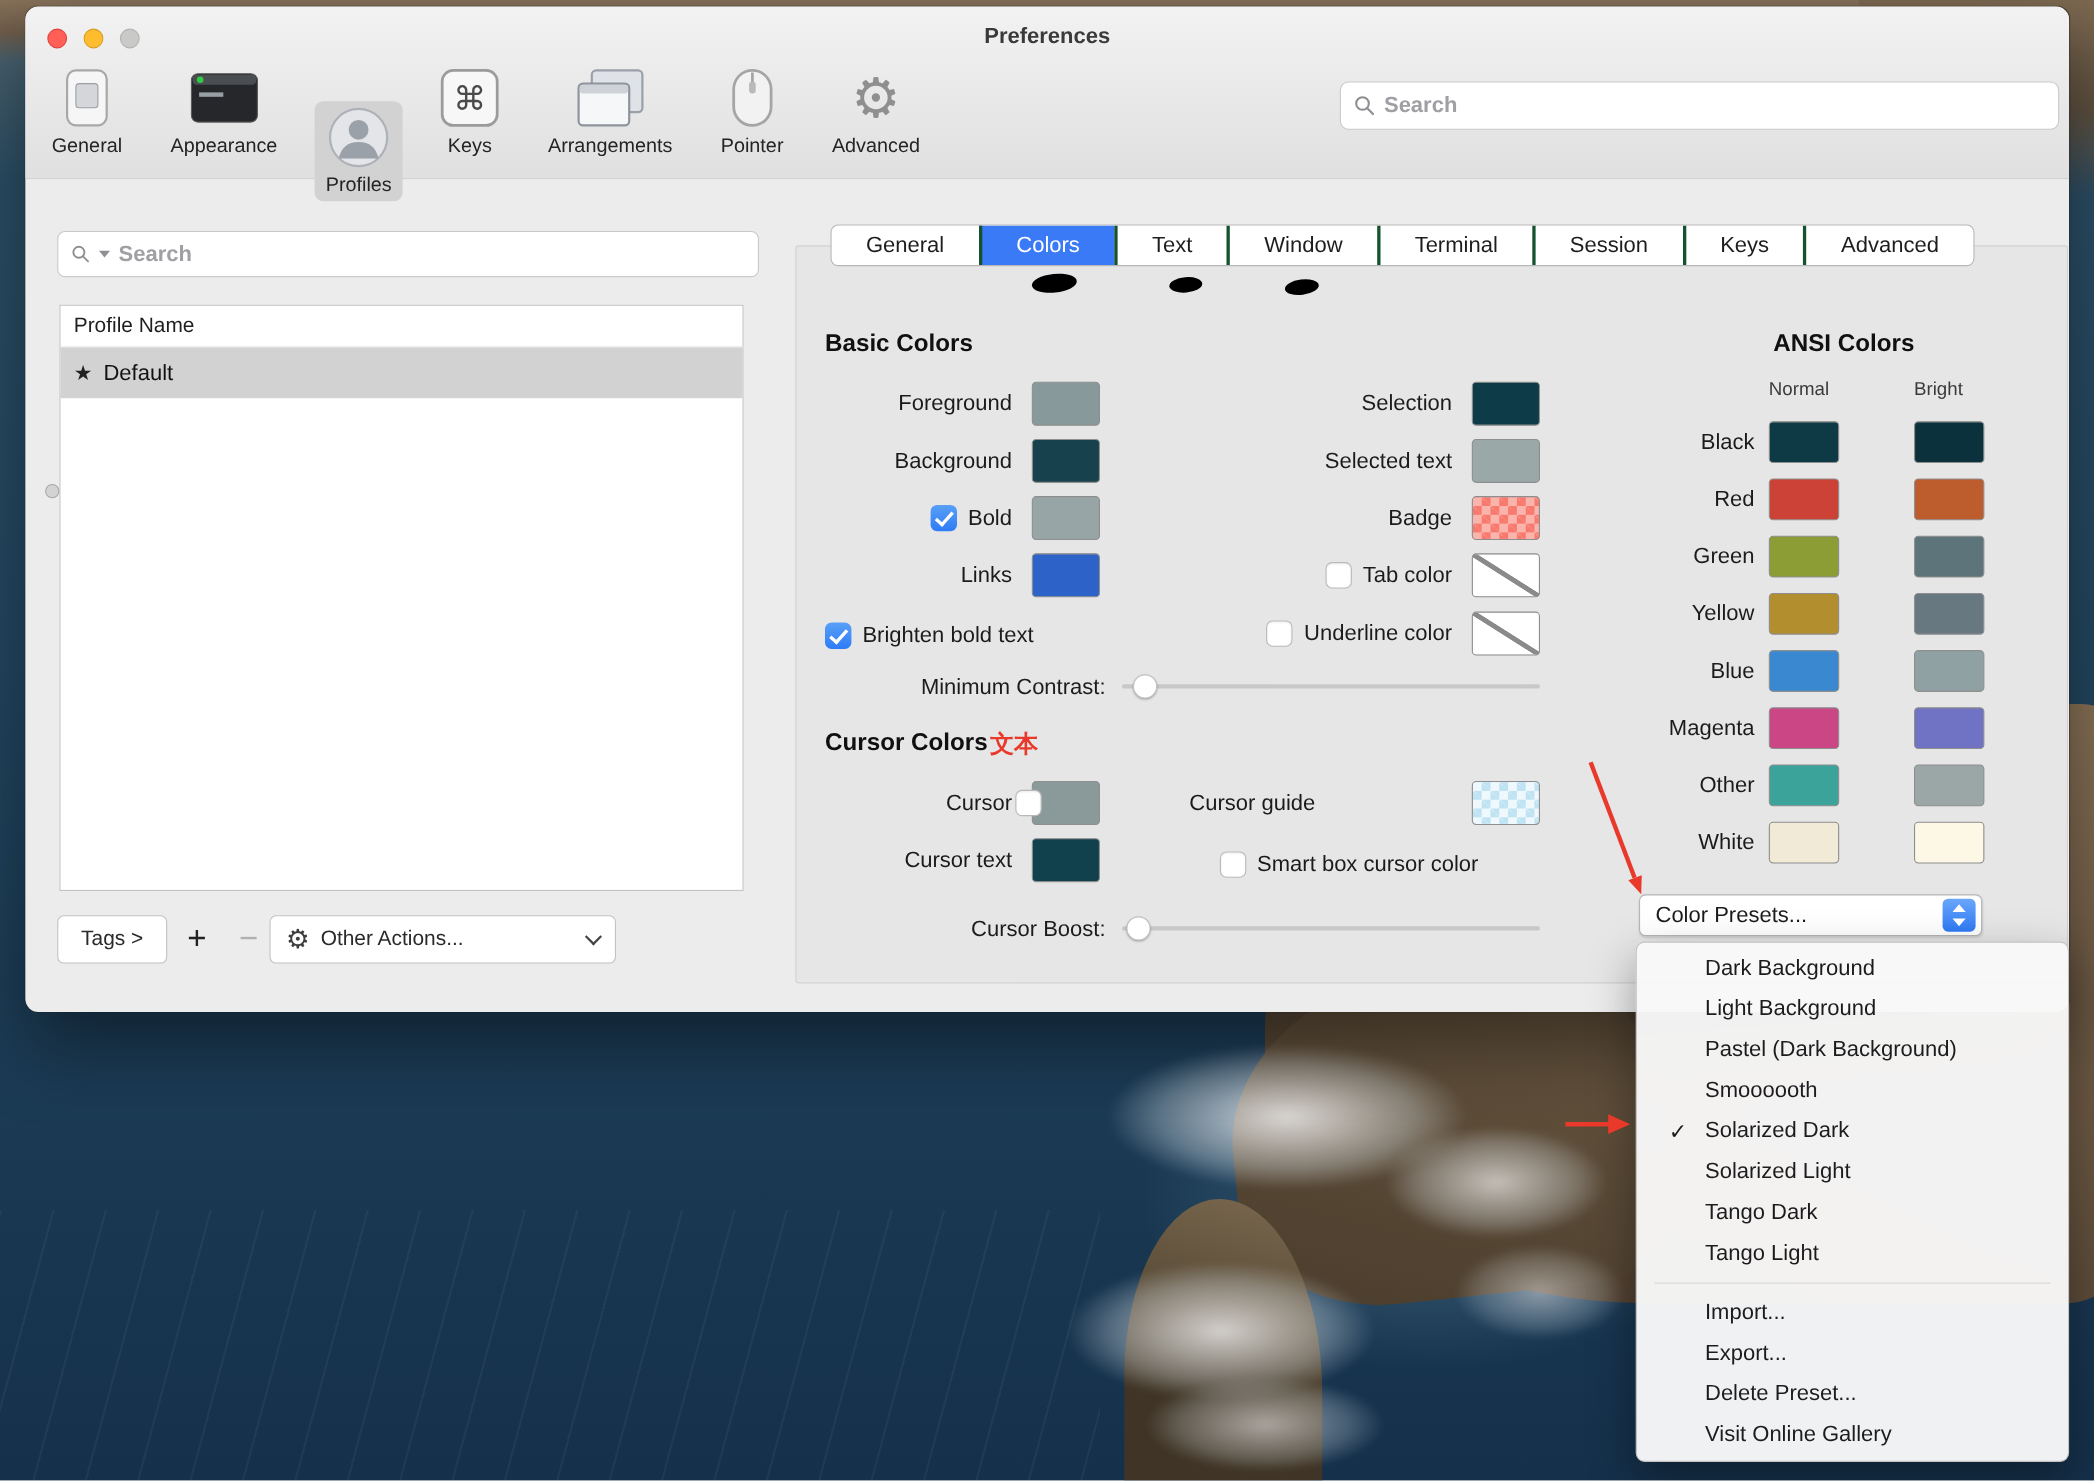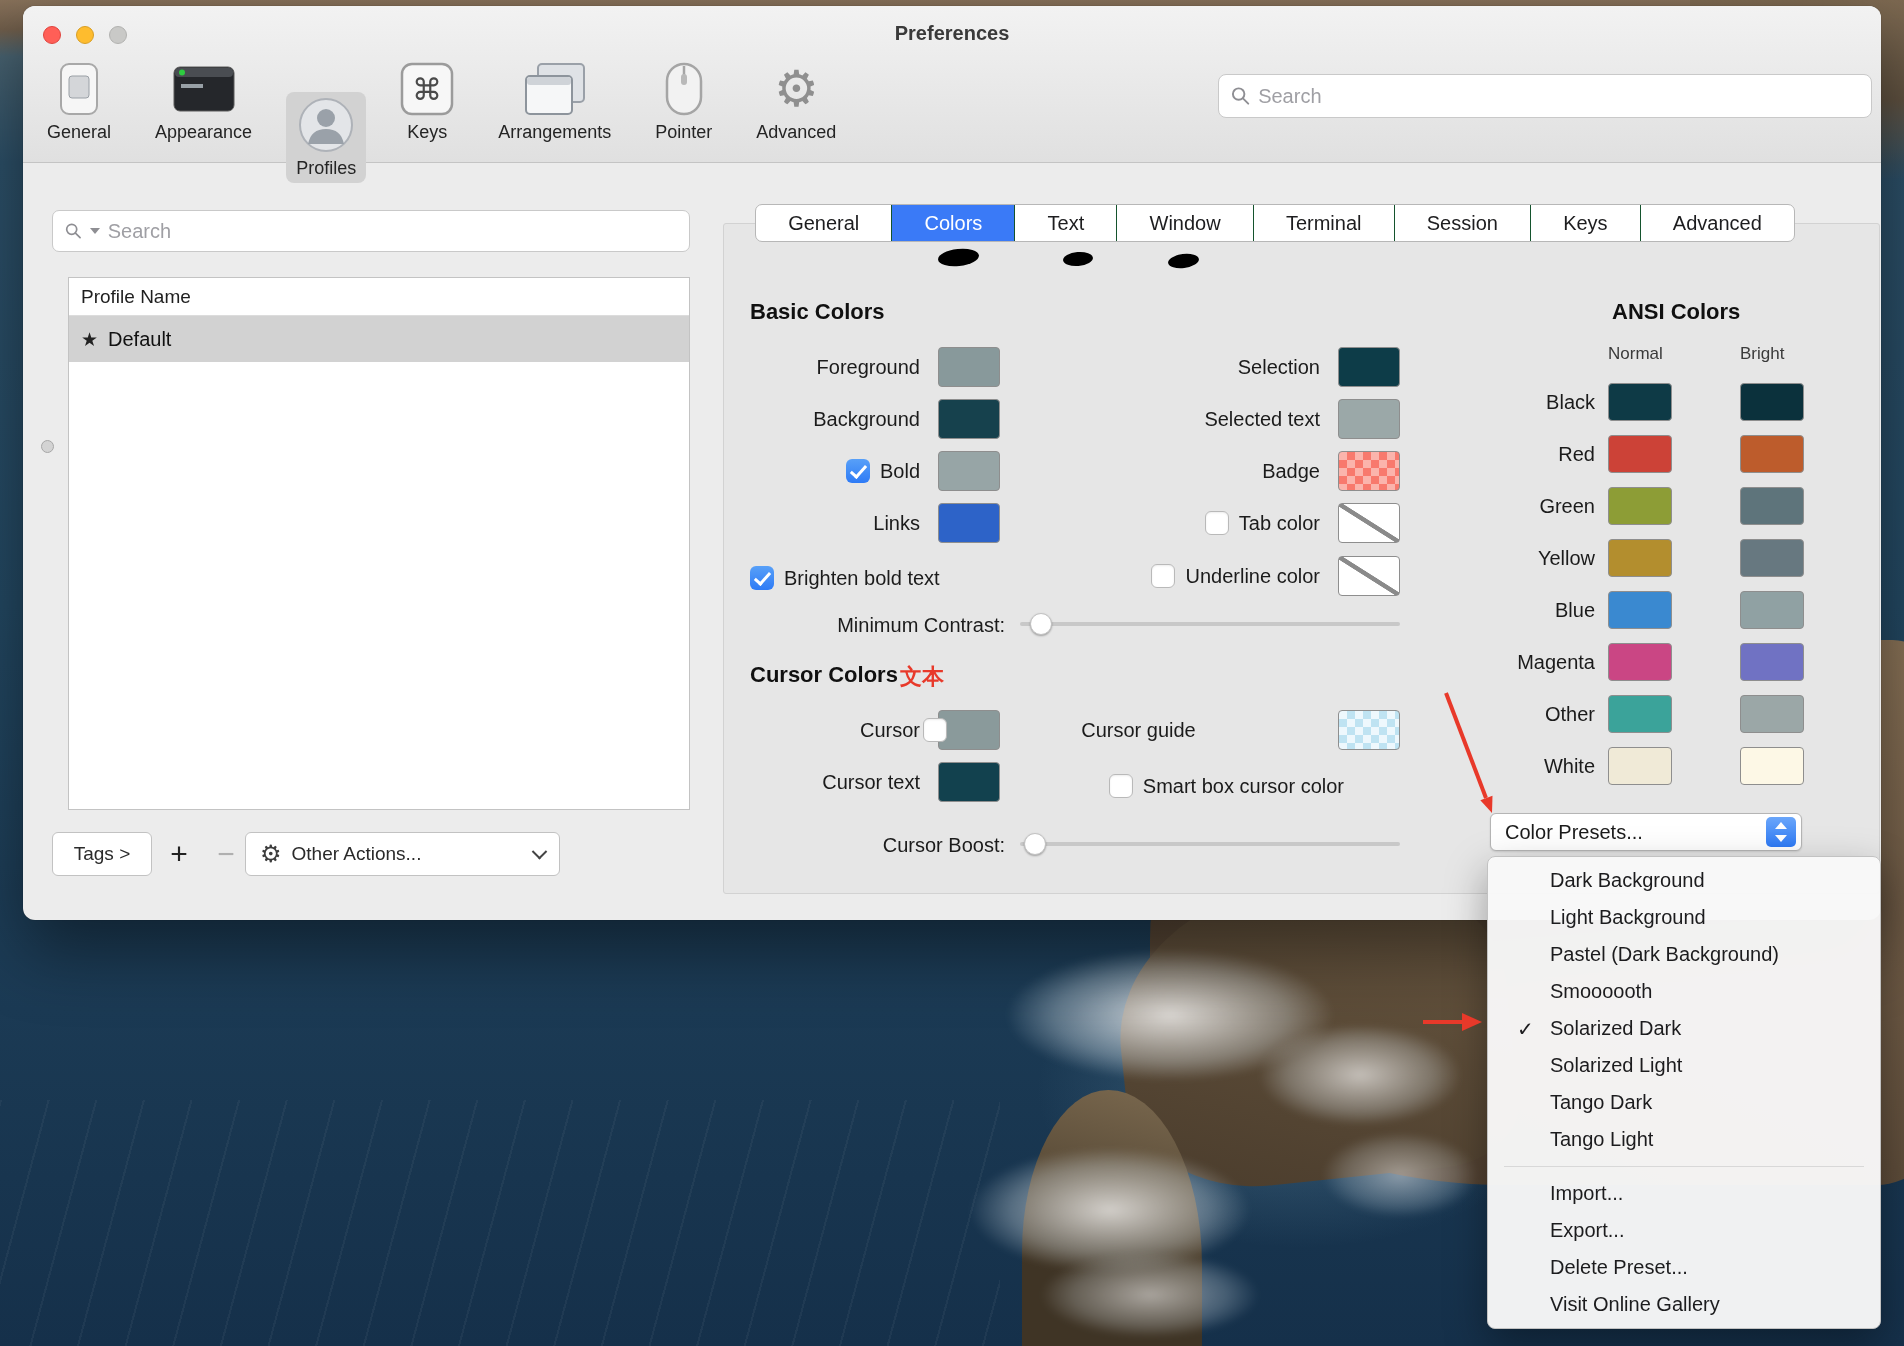--- a/index.html
+++ b/index.html
@@ -48,27 +48,27 @@
 
   .tb-row { position:absolute; left:14px; top:50px; display:flex; gap:24px; align-items:flex-start; }
   .tb-item { display:flex; flex-direction:column; align-items:center; gap:4px; padding:4px 10px; border-radius:8px; }
   .tb-item.selected { background:#d2d2d2;margin-top:36px; }
   .tb-icon { height:58px; display:flex; align-items:center; justify-content:center; }
   .tb-label { font-size:18px; color:#242424; white-space:nowrap; }
   .gear-glyph { font-size:50px; color:#8f8f8f; line-height:56px; }
 
   .searchbox { position:absolute; background:#fff; border:1px solid #c9c9c9; border-radius:8px;
     display:flex; align-items:center; padding:0 12px; gap:8px; }
-  .searchbox input { border:none; outline:none; background:transparent; font-size:20px; color:#3b82f6; width:100%; }
+  .searchbox input { border:none; outline:none; background:transparent; font-size:20px; color:#3b82f6; width:100%;font-weight:bold; }
   .searchbox input::placeholder { color:#9f9fa4; }
   .tb-search { left:1195px; top:68px; width:654px; height:44px; }
   .pf-search { left:29px; top:204px; width:638px; height:42px; border-radius:7px; }
   .mini-chev { width:0; height:0; border-left:5px solid transparent; border-right:5px solid transparent; border-top:6px solid #8e8e93; }
 
-  .profile-table { position:absolute; left:45px; top:271px; width:622px; height:533px;
+  .profile-table { position:absolute; left:31px; top:271px; width:622px; height:533px;
     background:#fff; border:1px solid #c3c3c3; }
   .pt-header { height:38px; border-bottom:1px solid #dcdcdc; display:flex; align-items:center;
     padding:0 12px; font-size:19px; color:#1f1f1f; }
   .pt-row { height:46px; display:flex; align-items:center; padding:0 12px; gap:10px; font-size:20px; color:#111; }
   .pt-row.selected { background:#d2d2d2; }
   .star { font-size:19px; color:#222; }
 
   .btn { position:absolute; top:826px; height:44px; background:#fff; border:1px solid #c2c2c2; border-radius:6px;
     display:flex; align-items:center; justify-content:center; font-size:19px; color:#2a2a2a; }
   .tags-btn { left:29px; width:100px; }
@@ -79,21 +79,21 @@
   .actions-gear { font-size:24px; color:#3d3d3d; }
   .chev-down { width:11px; height:11px; border-right:2.5px solid #444; border-bottom:2.5px solid #444;
     transform:rotate(45deg) translate(-2px,-2px); margin-left:auto; }
 
   
   .tabpanel { position:absolute; left:700px; top:217px; width:1157px; height:671px;
     background:#e6e6e6; border:1px solid #d2d2d2; border-radius:3px; }
   .tabbar { position:absolute; left:732px; top:198px; width:1040px; height:38px; display:flex;
     background:#fff; border:1px solid #b7b7b7; border-radius:7px; overflow:hidden; }
   .tab { flex:1 1 auto; display:flex; align-items:center; justify-content:center;
-    font-size:20px; color:#1d1d1f; border-left:1px solid #14532d; padding:0 18px; white-space:nowrap; }
+    font-size:20px; color:#1d1d1f; border-left:3px solid #14532d; padding:0 18px; white-space:nowrap; }
   .tab:first-child { border-left:none; }
   .tab.selected { color:#fff; }
 
   .oval { position:absolute; background:#000; border-radius:50%; }
 
   .sec-title { position:absolute; font-size:22px; font-weight:700; color:#101010; display:flex; }
   .cn { color:#e8392a; margin-left:2px; }
 
   .crow { position:absolute; display:flex; align-items:center; justify-content:flex-end; height:40px; }
   .crowL { left:560px; width:417px; }

